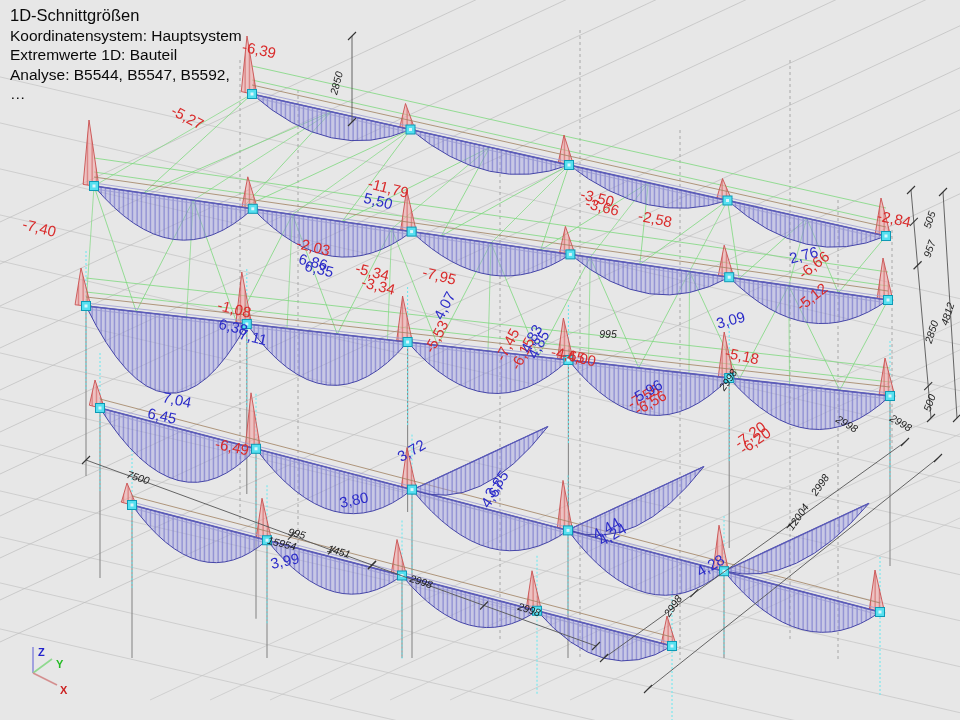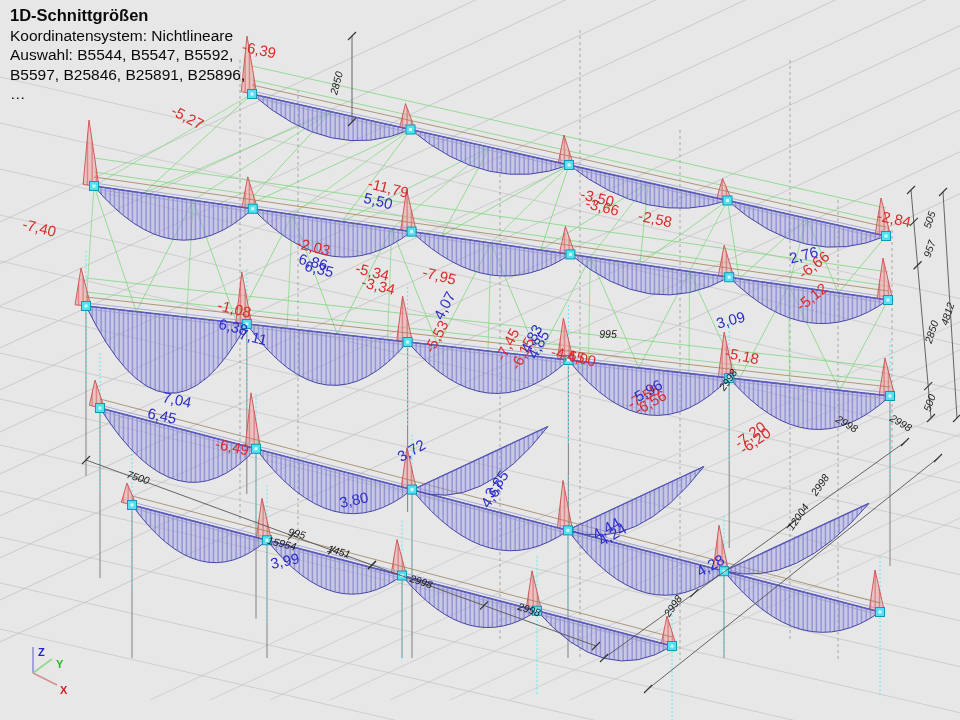--- a/index.html
+++ b/index.html
@@ -1,21 +1,21 @@
 <!DOCTYPE html>
 <html><head>
 <meta charset="utf-8">
 <style>
   html,body{margin:0;padding:0;background:#cfcfcf;}
   .page{position:relative;width:960px;height:720px;background:#e7e7e7;overflow:hidden;
         font-family:"Liberation Sans",sans-serif;}
   #scene{position:absolute;left:0;top:0;}
   .hdr{position:absolute;left:10px;top:6px;width:310px;color:#0a0a0a;
        font-size:15.5px;line-height:19.6px;z-index:5;}
-  .hdr .t{font-weight:bold;font-size:16.5px;}
+  .hdr .t{font-weight:normal;font-size:16.5px;}
   .hdr sub{font-size:11px;font-weight:bold;}
   .hdr .b{font-weight:bold;}
   text{font-family:"Liberation Sans",sans-serif;}
   .mlab{font-size:15px;}
   .dlab{font-size:10.5px;font-style:italic;}
 </style>
 </head>
 <body>
 
 <div class="page">
@@ -378,18 +378,18 @@
       <line x1="33" y1="673" x2="52" y2="659" stroke="#8fd98f" stroke-width="1.6"></line>
       <line x1="33" y1="673" x2="57" y2="685" stroke="#d49090" stroke-width="1.6"></line>
       <text x="38" y="656" font-size="11" font-weight="bold" fill="#2222cc">Z</text>
       <text x="56" y="668" font-size="11" font-weight="bold" fill="#22bb22">Y</text>
       <text x="60" y="694" font-size="11" font-weight="bold" fill="#cc2222">X</text>
     </g>
   </svg>
 
   <div class="hdr">
     <div class="t">1D-Schnittgrößen</div>
-    <div>Koordinatensystem: Nichtlineare</div>
-    <div>Auswahl: B5544, B5547, B5592,</div>
-    <div>B5597, B25846, B25891, B25896,</div>
+    <div>Koordinatensystem: Hauptsystem</div>
+    <div>Extremwerte 1D: Bauteil</div>
+    <div>Analyse: B5544, B5547, B5592,</div>
     <div>…</div>
   </div>
 </div>
 
 </body></html>

